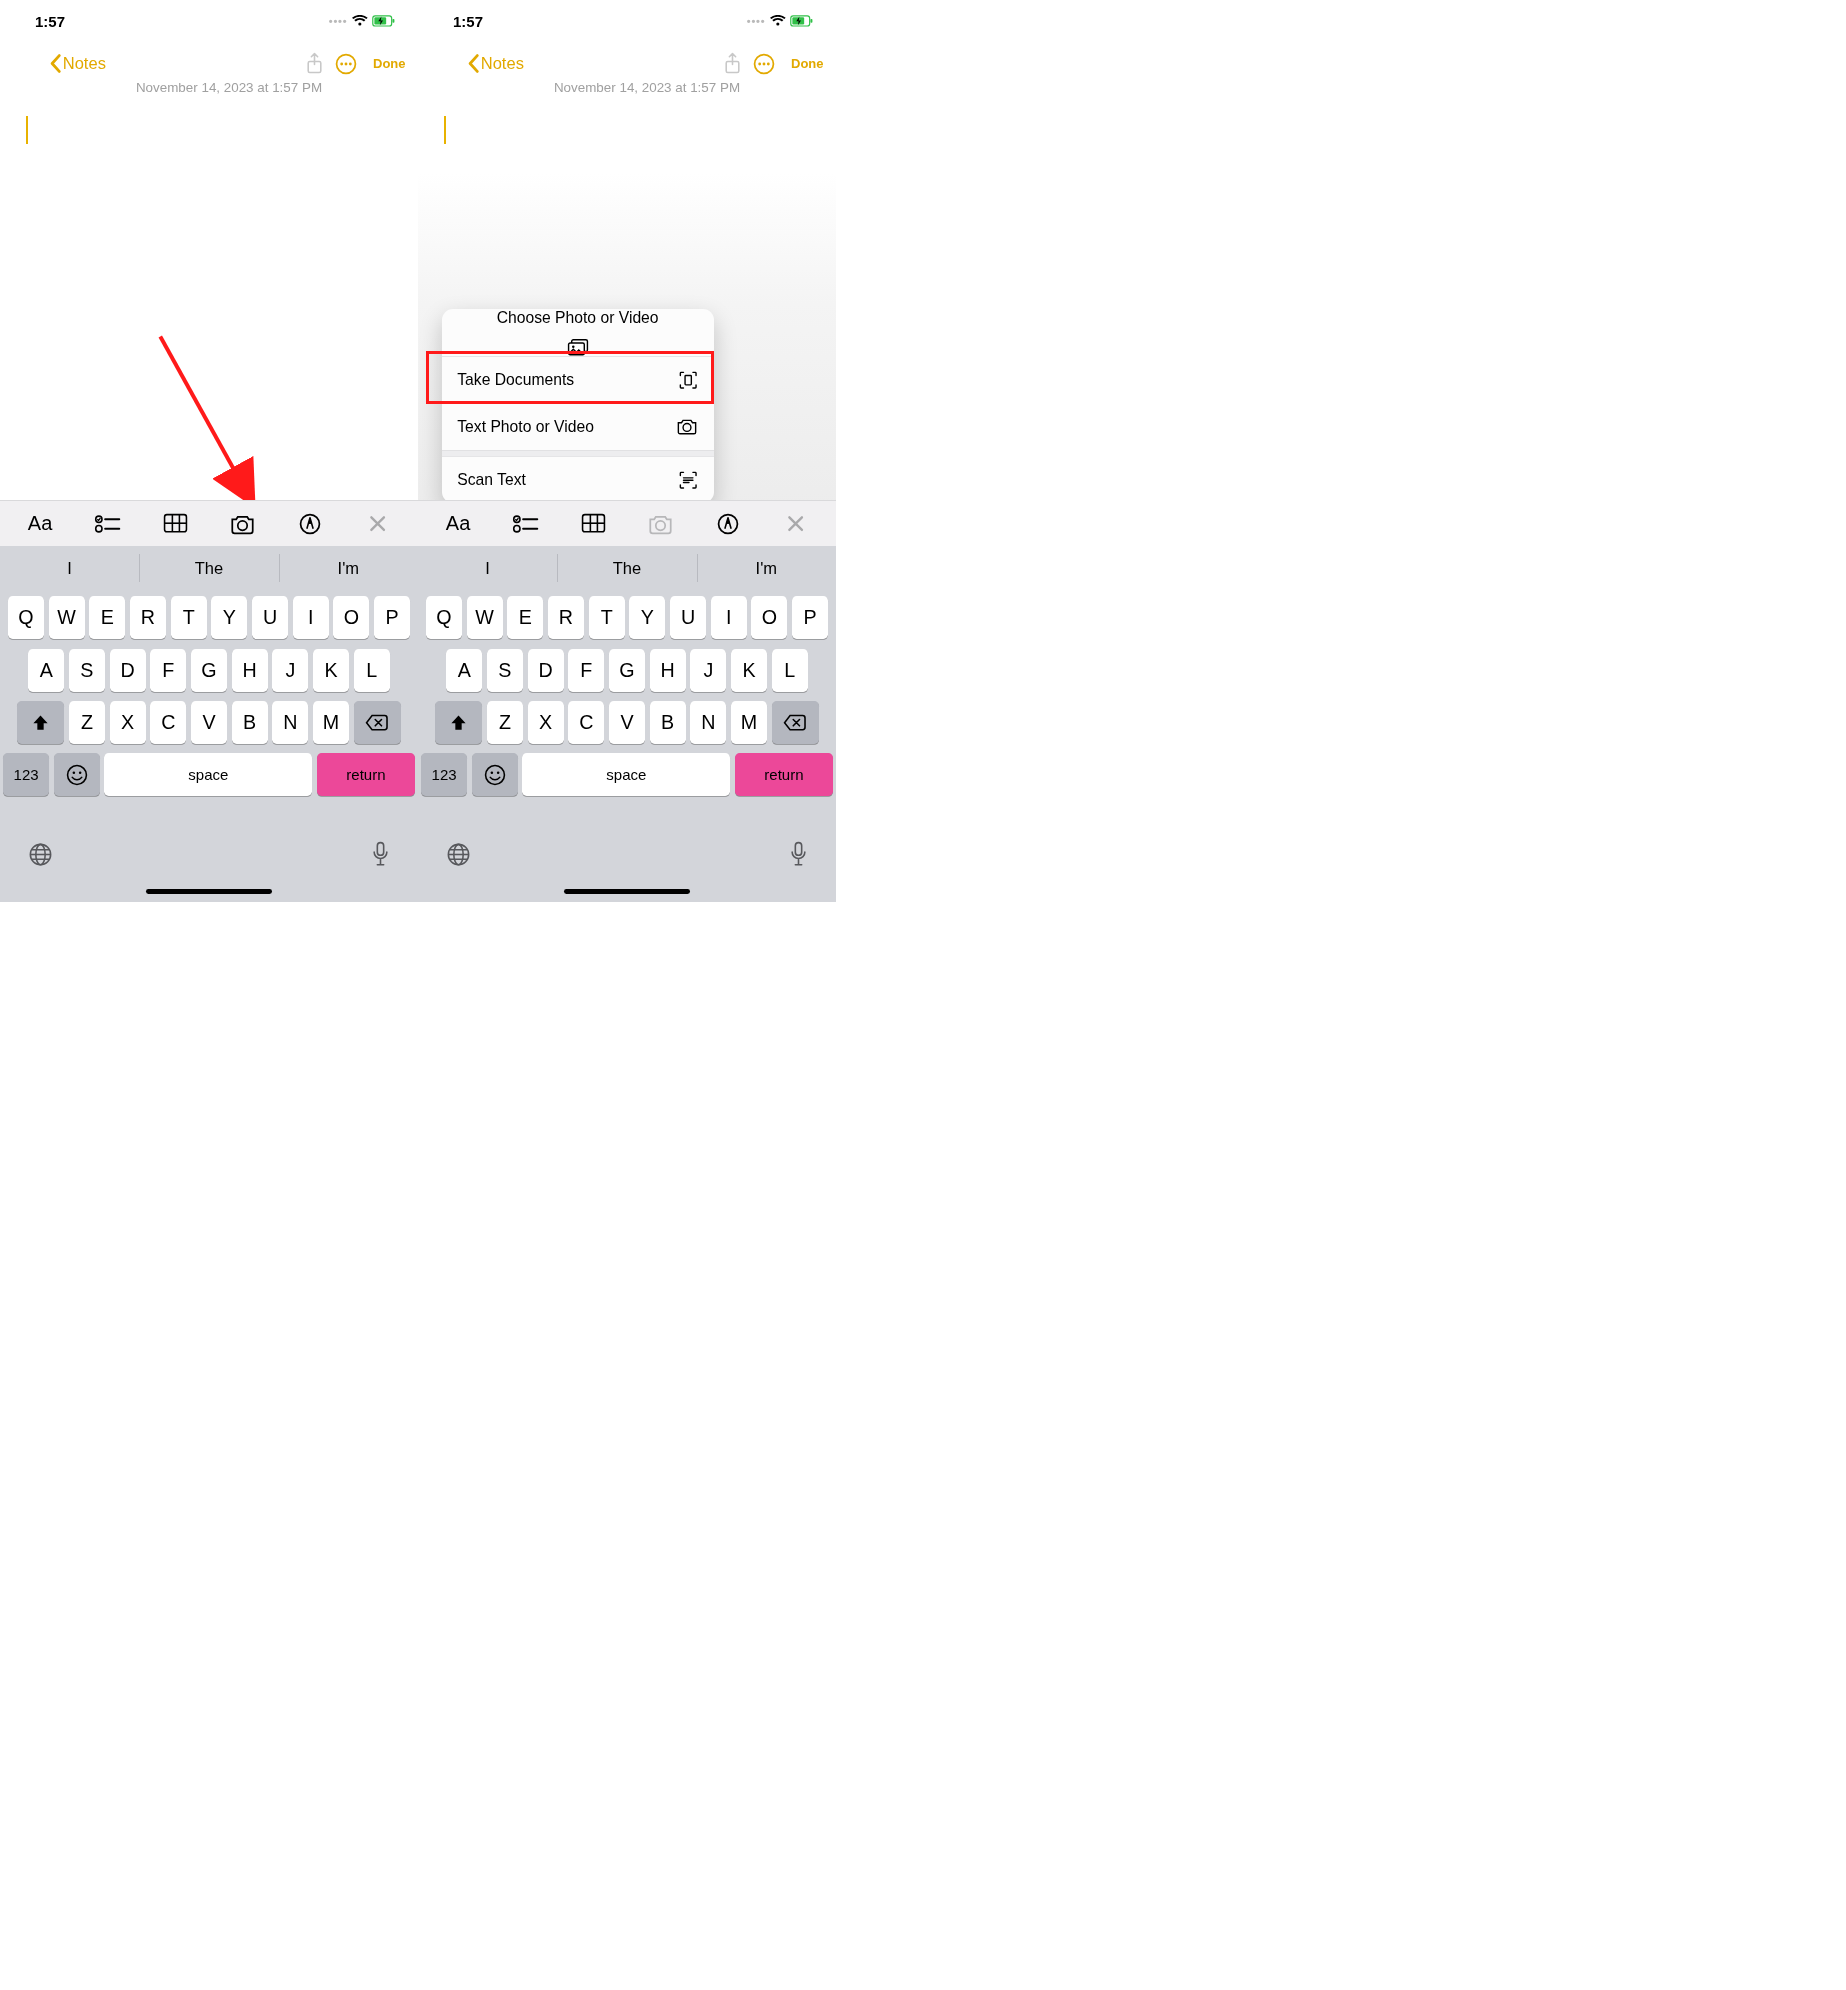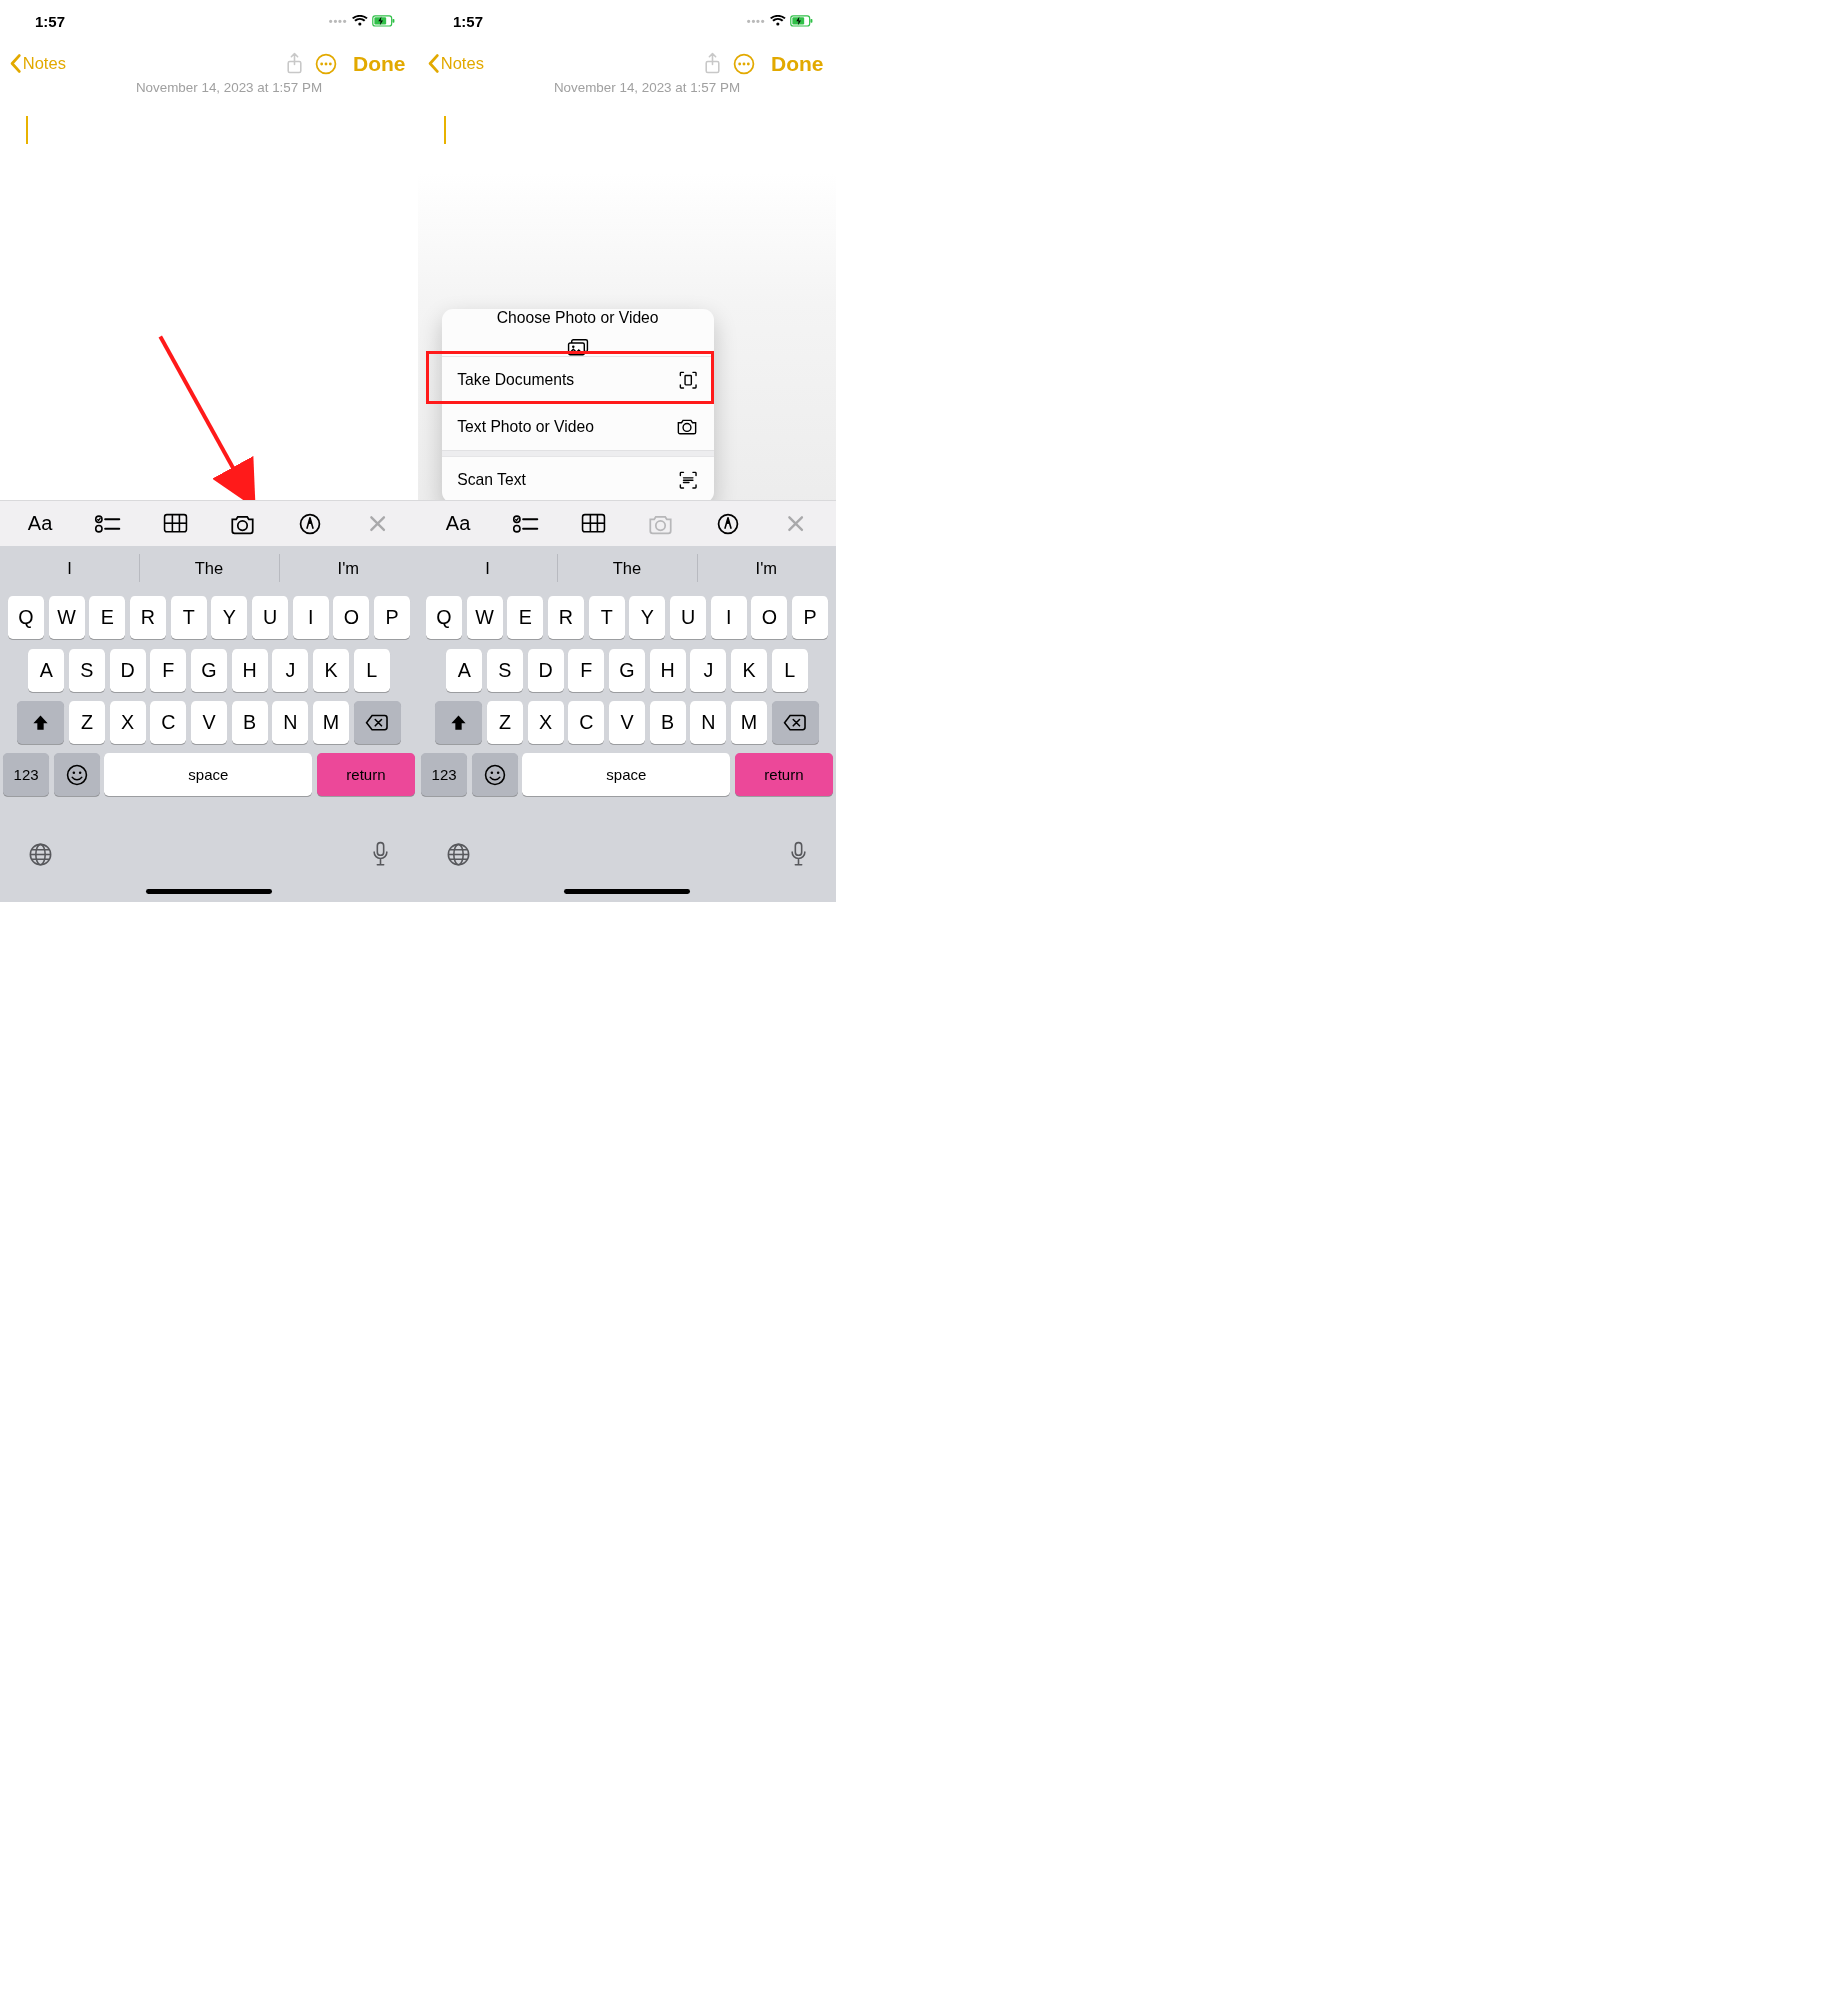--- a/index.html
+++ b/index.html
@@ -32,26 +32,27 @@
   .status-right { display: flex; align-items: center; gap: 4.7px; }
   .dots { color:#b9b9b9; letter-spacing:0.8px; font-size:11px;}
   .wifi, .battery { display:inline-flex; }
   
   .nav {
     height: 43px;
     display: flex;
     align-items: center;
     padding: 0 9.4px;
     gap: 4.7px;
+    margin-left: 40px;
   }
   .nav .back-group { display:flex; align-items:center; color:#e2a900; font-size:16.5px; gap:0.8px; }
   .nav .spacer { flex:1; }
   .nav .share-icon { color:#c8c8c8; }
   .nav .more-icon { color:#e2a900; margin: 0 6.3px;}
-  .nav .done { color:#e2a900; font-weight:700; font-size:21px; margin-left:4.7px; margin-right:3.1px;}
+  .nav .done { color:#e2a900; font-weight:700; font-size:13px; margin-left:4.7px; margin-right:3.1px;}
   
   .note-date {
     text-align: center;
     color: #a0a0a0;
     font-size: 13.4px;
     font-weight: 500;
     margin-top: -3.9px;
     overflow: hidden;
     height: 13.4px;
     display:flex;

